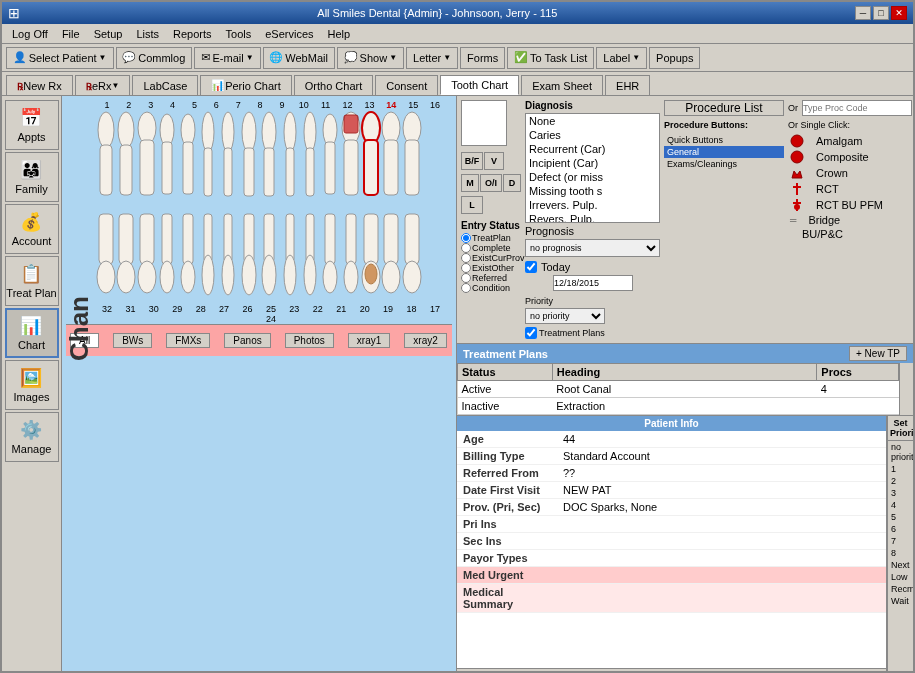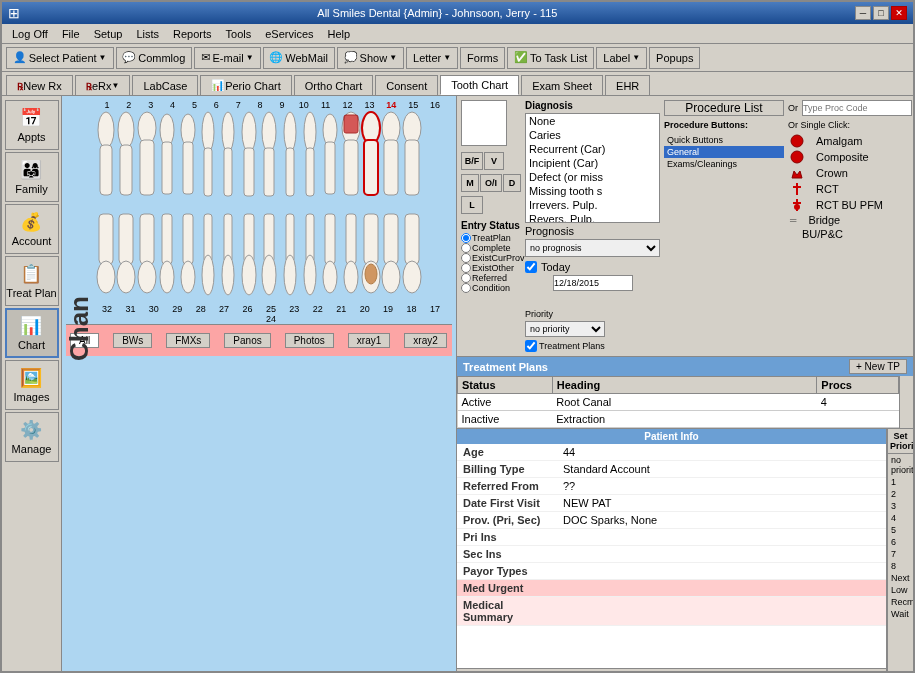--- a/index.html
+++ b/index.html
@@ -490,21 +490,21 @@
             <span>Prognosis</span>
           </div>
           <select class="prognosis-select" style="width:135px; height:18px; font-size:9px; margin-top:2px;">
             <option>no prognosis</option>
           </select>
           <div class="today-row" style="margin-top:4px;">
             <input type="checkbox" checked="" style="width: 12px; height: 12px;">
             <span>Today</span>
           </div>
           <input type="text" class="date-input" value="12/18/2015" style="width: 80px; margin-top: 2px; height: 16px; font-size: 9px; border: 1px solid rgb(136, 136, 136); margin-left: 28px;">
-          <div style="display:flex; align-items:center; gap:2px; margin-top:18px;">
+          <div style="display:flex; align-items:center; gap:2px; margin-top:5px;">
             <span style="font-size:9px;">Priority</span>
           </div>
           <div style="display:flex; align-items:center; gap:2px; margin-top:2px;">
             <select class="priority-select" style="width:80px; height:16px; font-size:9px; border:1px solid #888;">
               <option>no priority</option>
             </select>
           </div>
           <div style="display:flex; align-items:center; gap:2px; margin-top:3px;">
             <input type="checkbox" checked="" style="width: 12px; height: 12px;">
             <span style="font-size:9px;">Treatment Plans</span>

